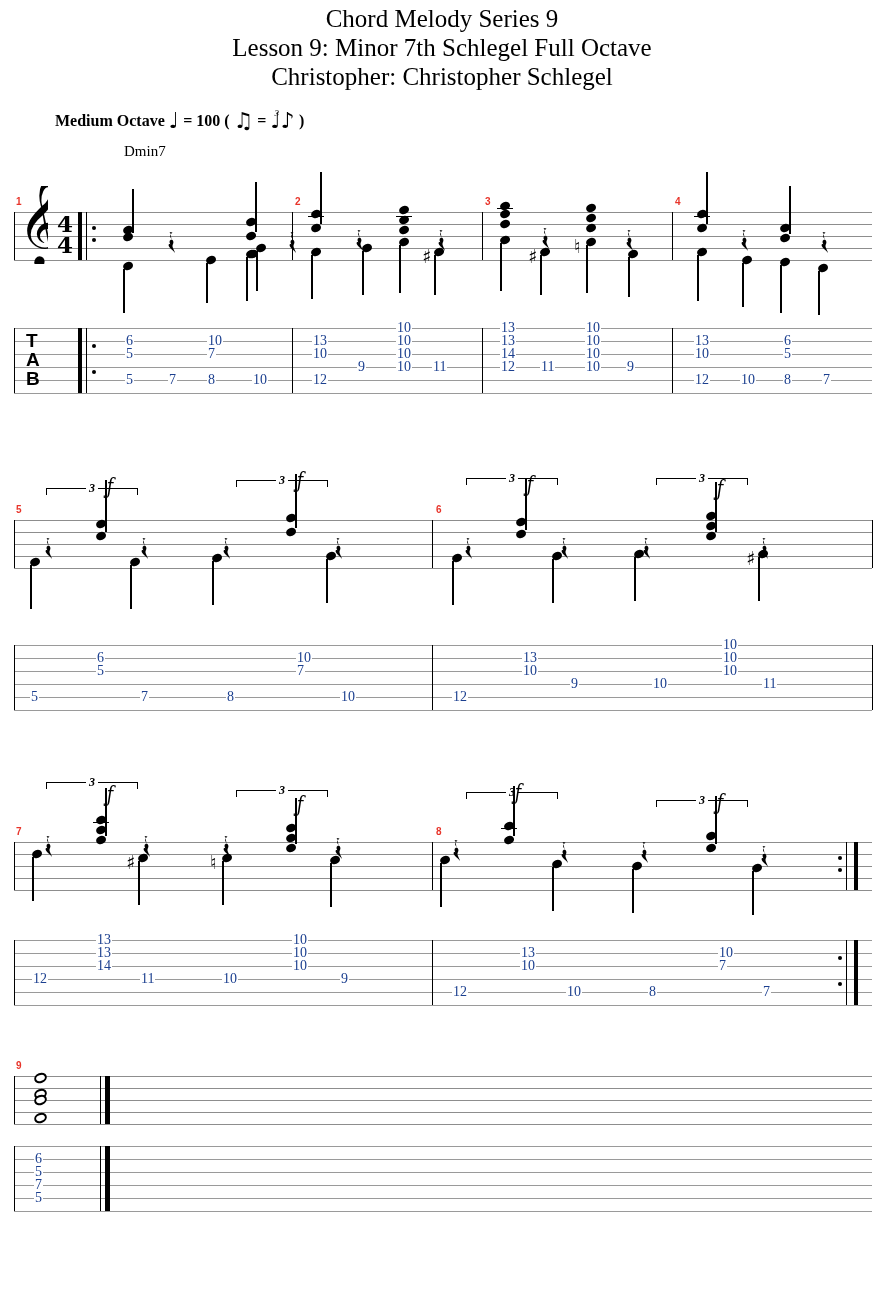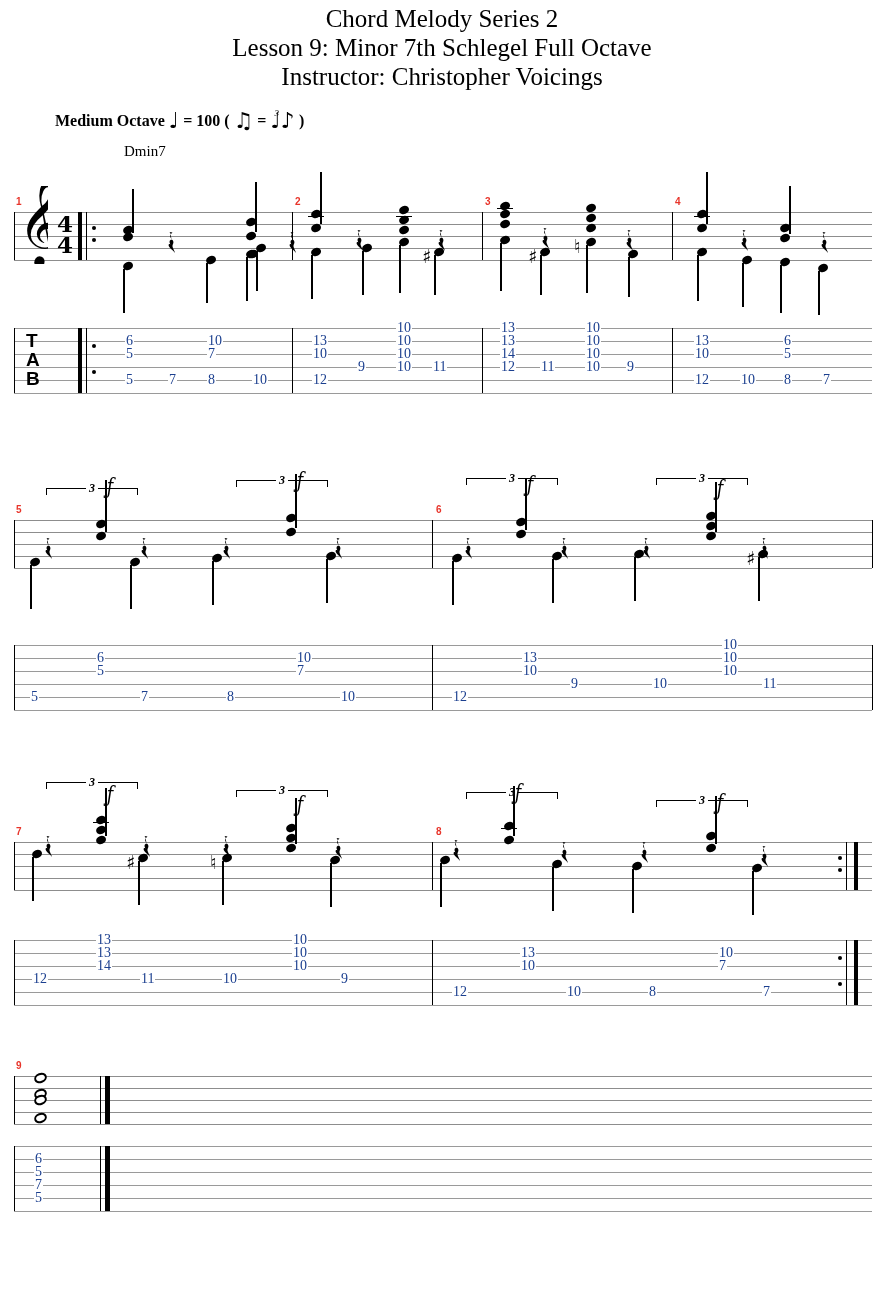--- a/index.html
+++ b/index.html
@@ -59,23 +59,23 @@
            font-size:12px;font-weight:bold;background:#fff;padding:0 3px;top:-8px;}
 
   
   .tabnum{position:absolute;font-family:"Liberation Serif",serif;font-size:14px;
           line-height:14px;color:#1b3f8f;background:#fff;padding:0 1px;}
 </style>
 </head>
 <body>
 
 <div id="titles">
-  <div class="title-line title-1">Chord Melody Series 2</div>
+  <div class="title-line title-1">Chord Melody Series 9</div>
   <div class="title-line">Lesson 9: Minor 7th Schlegel Full Octave</div>
-  <div class="title-line">Instructor:  Christopher Voicings</div>
+  <div class="title-line">Christopher:  Christopher Schlegel</div>
 </div>
 
 <div id="tempo">
   <span class="mswing">Medium Octave</span>
   <span class="tnote">♩</span>
   <span class="eqv">= 100</span>
   <span class="eqv">(</span>
   <span class="tnote">♫</span>
   <span class="eqv">=</span>
   <span style="position:relative;display:inline-block;">

